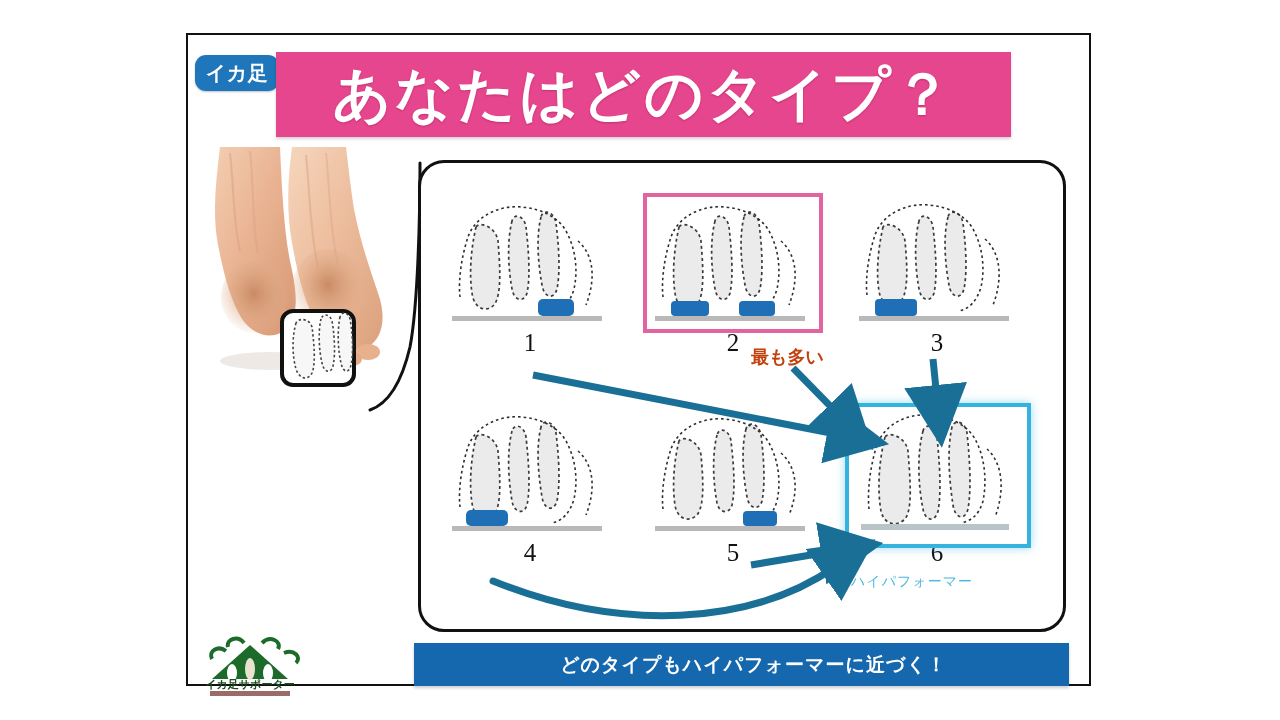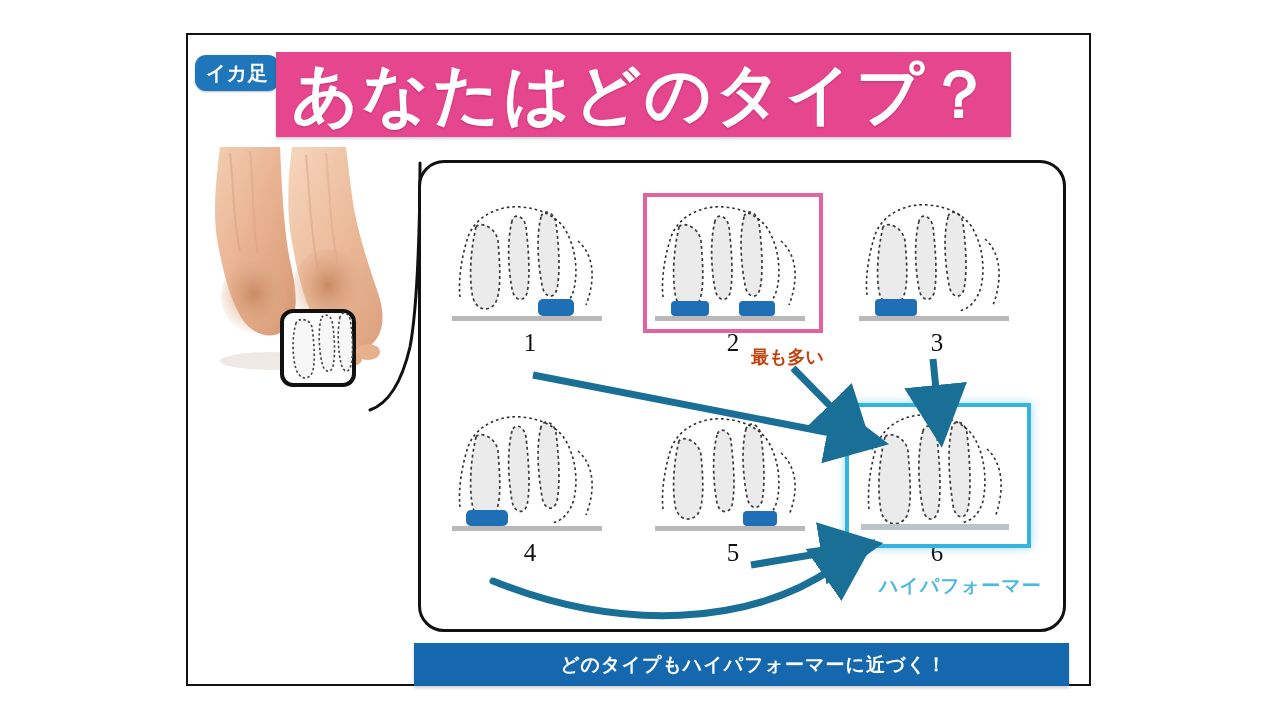--- a/index.html
+++ b/index.html
@@ -14,21 +14,21 @@
 
   
   .badge{position:absolute;left:7px;top:20px;width:84px;height:36px;
          background:#1f76ba;border-radius:11px;display:flex;align-items:center;
          justify-content:center;color:#fff;font-size:20px;font-weight:bold;
          letter-spacing:.5px;box-shadow:0 1px 2px rgba(0,0,0,.25);}
   .title-bar{position:absolute;left:88px;top:17px;width:735px;height:85px;
              background:#e6468d;display:flex;align-items:center;
              justify-content:center;
              box-shadow:0 2px 3px rgba(0,0,0,.18);}
-  .title-bar .t{color:#ffffff;font-size:66px;font-weight:bold;letter-spacing:3px;
+  .title-bar .t{color:#ffffff;font-size:58px;font-weight:bold;letter-spacing:3px;
                 text-shadow:0 1px 2px rgba(150,20,80,.45);}
 
   
   .photo{position:absolute;left:12px;top:112px;width:205px;height:252px;
          overflow:hidden;background:#fff;}
   .photo svg{display:block;}
 
   
   .connector{position:absolute;left:180px;top:120px;width:60px;height:340px;
              pointer-events:none;}
@@ -44,22 +44,22 @@
   .cell .num{position:absolute;left:0;top:128px;width:168px;text-align:center;
              font-size:25px;color:#111;font-family:"Liberation Serif",serif;}
 
   .hl-pink{position:absolute;border:4px solid #e3639e;box-sizing:border-box;
            background:rgba(255,255,255,0);}
   .hl-cyan{position:absolute;border:4px solid #34b3de;box-sizing:border-box;
            box-shadow:0 0 9px rgba(80,190,230,.55);}
 
   .note-pink{position:absolute;color:#c2410c;font-size:18px;font-weight:bold;
              white-space:nowrap;}
-  .note-cyan{position:absolute;color:#4db8e0;font-size:19px;font-weight:bold;
-             white-space:nowrap;letter-spacing:1px;margin-left:28px;}
+  .note-cyan{position:absolute;color:#4db8e0;font-size:14px;font-weight:normal;
+             white-space:nowrap;letter-spacing:1px;}
 
   .arrows{position:absolute;left:0;top:0;width:648px;height:472px;
           pointer-events:none;}
 
   
   .logo{position:absolute;left:12px;top:600px;width:120px;height:66px;}
   .cta{position:absolute;left:226px;top:608px;width:655px;height:43px;
        background:#1668ae;display:flex;align-items:center;justify-content:center;
        box-shadow:0 2px 3px rgba(0,0,0,.2);}
   .cta span{color:#ffffff;font-size:19px;font-weight:bold;letter-spacing:1px;margin-left:24px;}
@@ -266,19 +266,33 @@
         <path d="M372 205 L418 252" stroke="#1a6f96" stroke-width="7" fill="none" marker-end="url(#ah)"></path>
 
         <path d="M512 196 L516 236" stroke="#1a6f96" stroke-width="7" fill="none" marker-end="url(#ah)"></path>
 
         <path d="M330 402 L414 388" stroke="#1a6f96" stroke-width="7" fill="none" marker-end="url(#ah)"></path>
 
         <path d="M72 418 C200 470 330 462 414 404" stroke="#1a6f96" stroke-width="7" fill="none" stroke-linecap="round" marker-end="url(#ah)"></path>
       </svg>
     </div>
 
+    <div class="logo">
+      <svg width="120" height="66" viewBox="0 0 120 66">
+        <path d="M12 44 L50 10 L88 44 Z" fill="#1d6b2a"></path>
+        <ellipse cx="32" cy="38" rx="5" ry="9" fill="#ffffff"></ellipse>
+        <ellipse cx="50" cy="34" rx="5" ry="11" fill="#e8e3cf"></ellipse>
+        <ellipse cx="68" cy="38" rx="5" ry="9" fill="#ffffff"></ellipse>
+        <path d="M26 16 C18 10 8 16 12 24" stroke="#1d6b2a" stroke-width="4" fill="none"></path>
+        <path d="M44 8 C38 0 26 4 28 12" stroke="#1d6b2a" stroke-width="4" fill="none"></path>
+        <path d="M62 8 C70 0 82 6 78 14" stroke="#1d6b2a" stroke-width="4" fill="none"></path>
+        <path d="M84 18 C94 14 102 22 96 28" stroke="#1d6b2a" stroke-width="4" fill="none"></path>
+        <rect x="10" y="56" width="80" height="5" fill="#9b6a6a"></rect>
+        <text x="50" y="53" text-anchor="middle" font-size="11" font-weight="bold" fill="#1d4d1d" font-family="'Liberation Sans',sans-serif">イカ足サポーター</text>
+      </svg>
+    </div>
 
     <div class="cta">
       <span>どのタイプもハイパフォーマーに近づく！</span>
     </div>
 
   </div>
 </div>
 
 </body></html>

